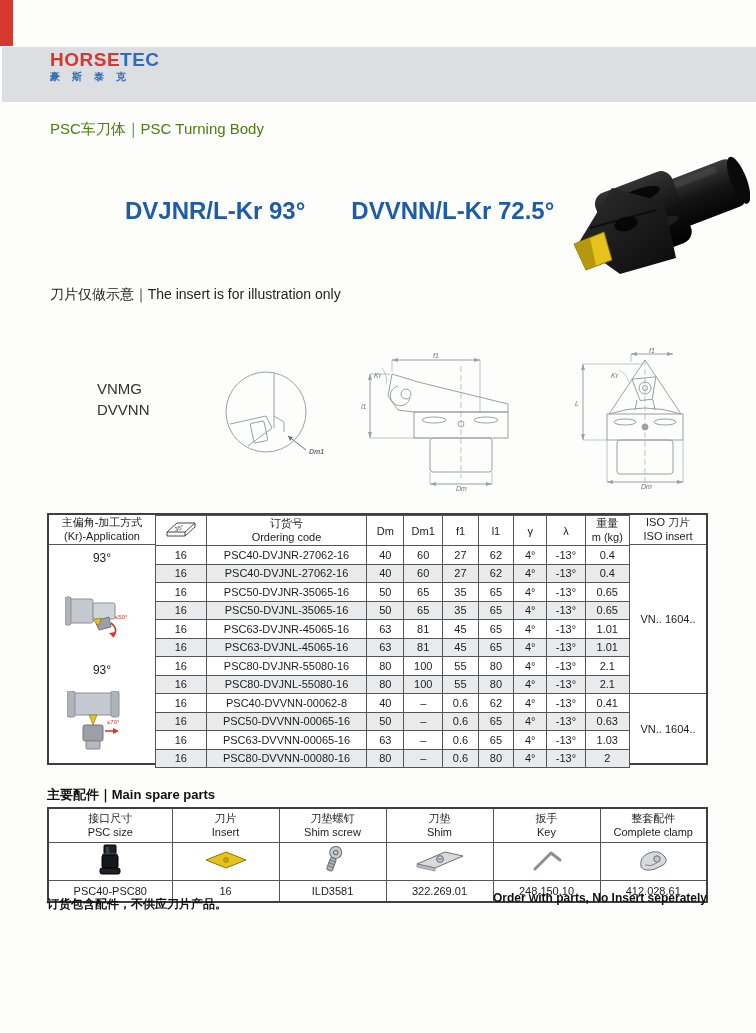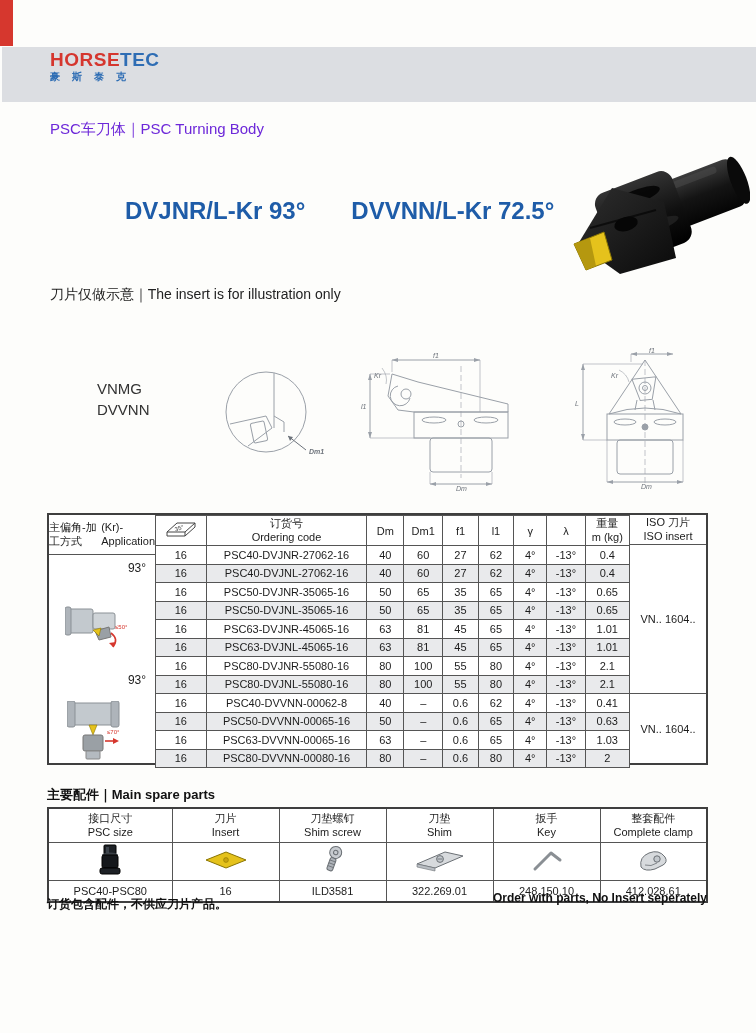--- a/index.html
+++ b/index.html
@@ -9,44 +9,44 @@
 
   
   .red-bar { position:absolute; left:0; top:0; width:13px; height:46px; background:#d6372e; }
   .logo-band { position:absolute; left:2px; top:47px; width:756px; height:55px; background:#dcdee2; }
   .logo { position:absolute; left:48px; top:3px; line-height:1; }
   .logo-en { font-size:19px; font-weight:bold; letter-spacing:.5px; }
   .logo-en .red { color:#d5362e; }
   .logo-en .blue { color:#2e6db4; }
   .logo-cn { font-size:10px; color:#2e6db4; letter-spacing:12px; margin-top:3px; font-weight:bold; white-space:nowrap; }
 
-  .section-title { position:absolute; left:50px; top:120px; font-size:15px; color:#6d28d9; }
+  .section-title { position:absolute; left:50px; top:120px; font-size:15px; color:#4d7c0f; }
 
   .titles { position:absolute; left:125px; top:197px; display:flex; gap:46px; }
   .titles div { font-size:24px; font-weight:bold; color:#1e5ca8; }
 
   .insert-note { position:absolute; left:50px; top:286px; font-size:14px; color:#222; }
 
   
   .photo { position:absolute; left:560px; top:132px; width:190px; height:148px; }
 
   
   .vn-types { position:absolute; left:97px; top:378px; font-size:15px; color:#333; line-height:1.4; }
   .drawA { position:absolute; left:208px; top:366px; }
   .drawB { position:absolute; left:330px; top:352px; }
   .drawC { position:absolute; left:545px; top:348px; }
   .draw-label { font-size:7px; fill:#6d737b; font-style:italic; }
 
   
   .mt-wrap { position:absolute; left:47px; top:513px; width:661px; height:252px; display:flex;
              border:2px solid #3f3f3f; background:#fff; font-size:11px; }
   .mt-left { width:106px; display:flex; flex-direction:column; }
-  .mt-left-head { height:40px; border-bottom:1px solid #555; display:flex; 
+  .mt-left-head { height:30px; border-bottom:1px solid #555; display:flex; flex-direction:column;
                   align-items:center; justify-content:center; line-height:1.25; font-size:11px; }
-  .mt-left-body { position:relative; flex:1;padding-left:35px; }
+  .mt-left-body { position:relative; flex:1; }
   .kr-label { position:absolute; width:100%; text-align:center; font-size:12px; color:#222; }
   .kr1 { top:6px; } .kr2 { top:118px; }
   .app-icon1 { position:absolute; left:16px; top:48px; }
   .app-icon2 { position:absolute; left:18px; top:146px; }
 
   table.mt-center { flex:1; border-collapse:collapse; table-layout:fixed; }
   table.mt-center th, table.mt-center td { border:1px solid #555; text-align:center; padding:0;
       font-weight:normal; font-size:11px; color:#1c1c1c; overflow:hidden; white-space:nowrap; }
   table.mt-center thead tr { height:30px; }
   table.mt-center tbody tr { height:18.5px; }

